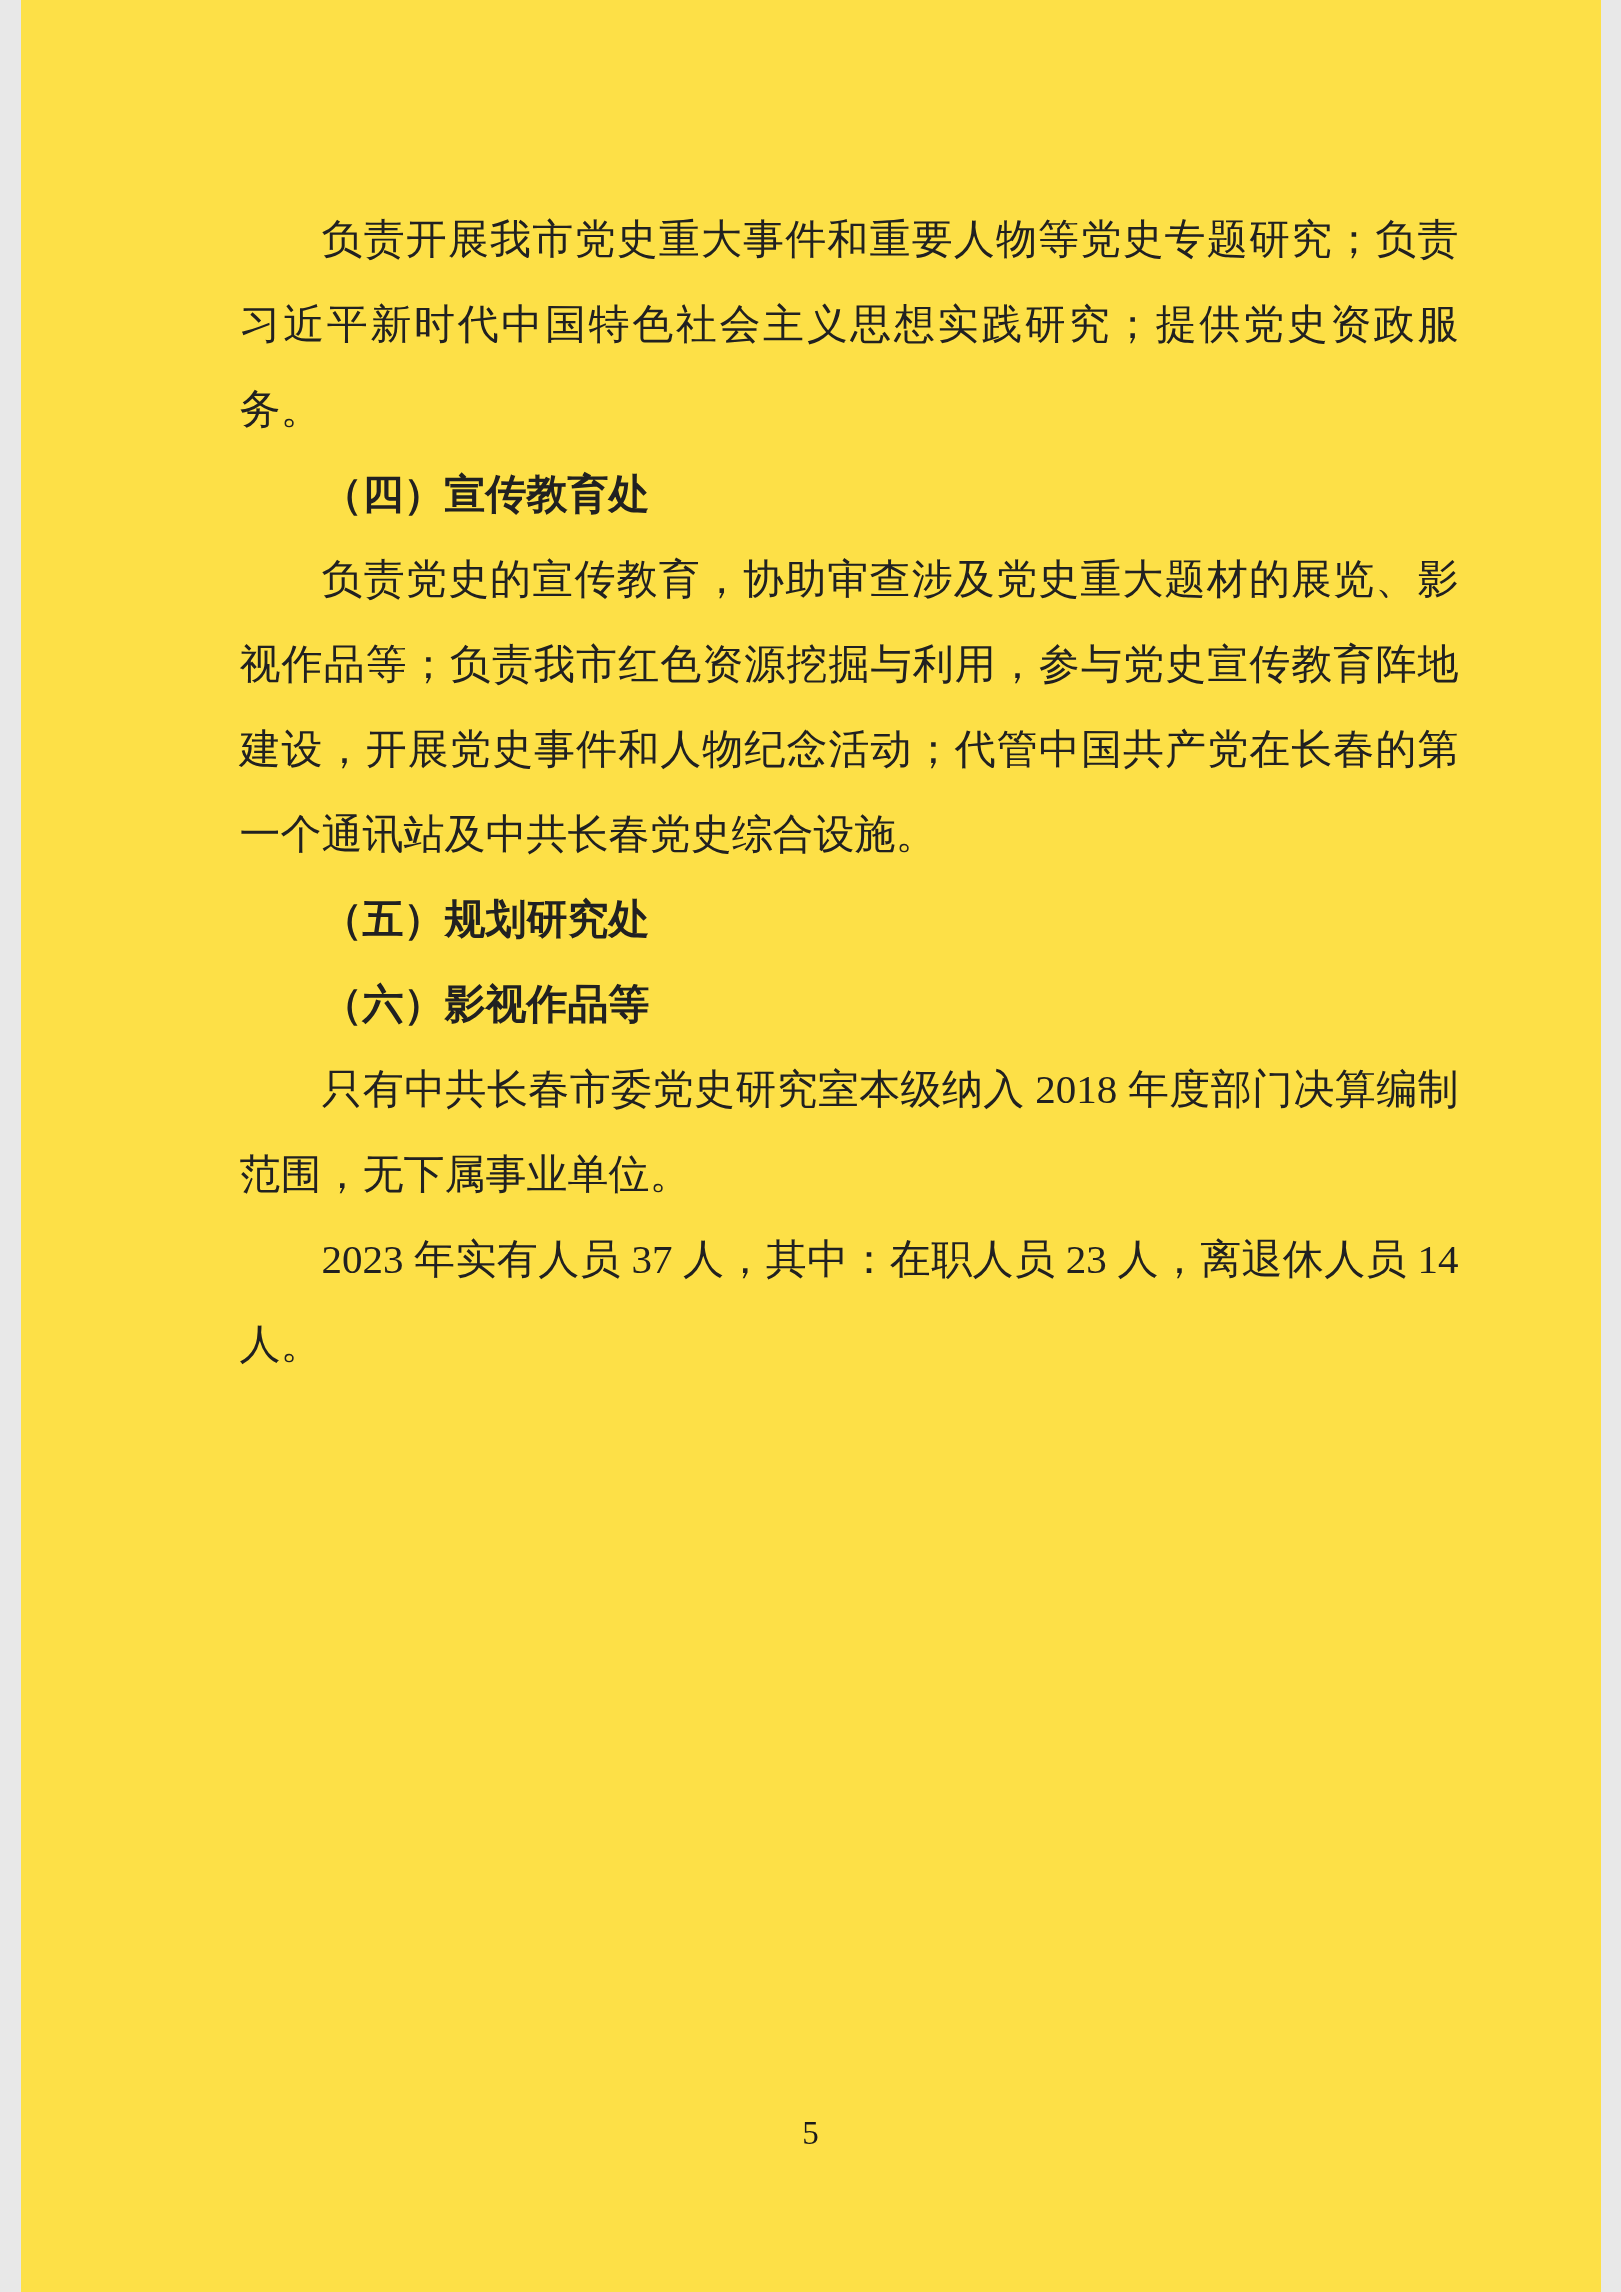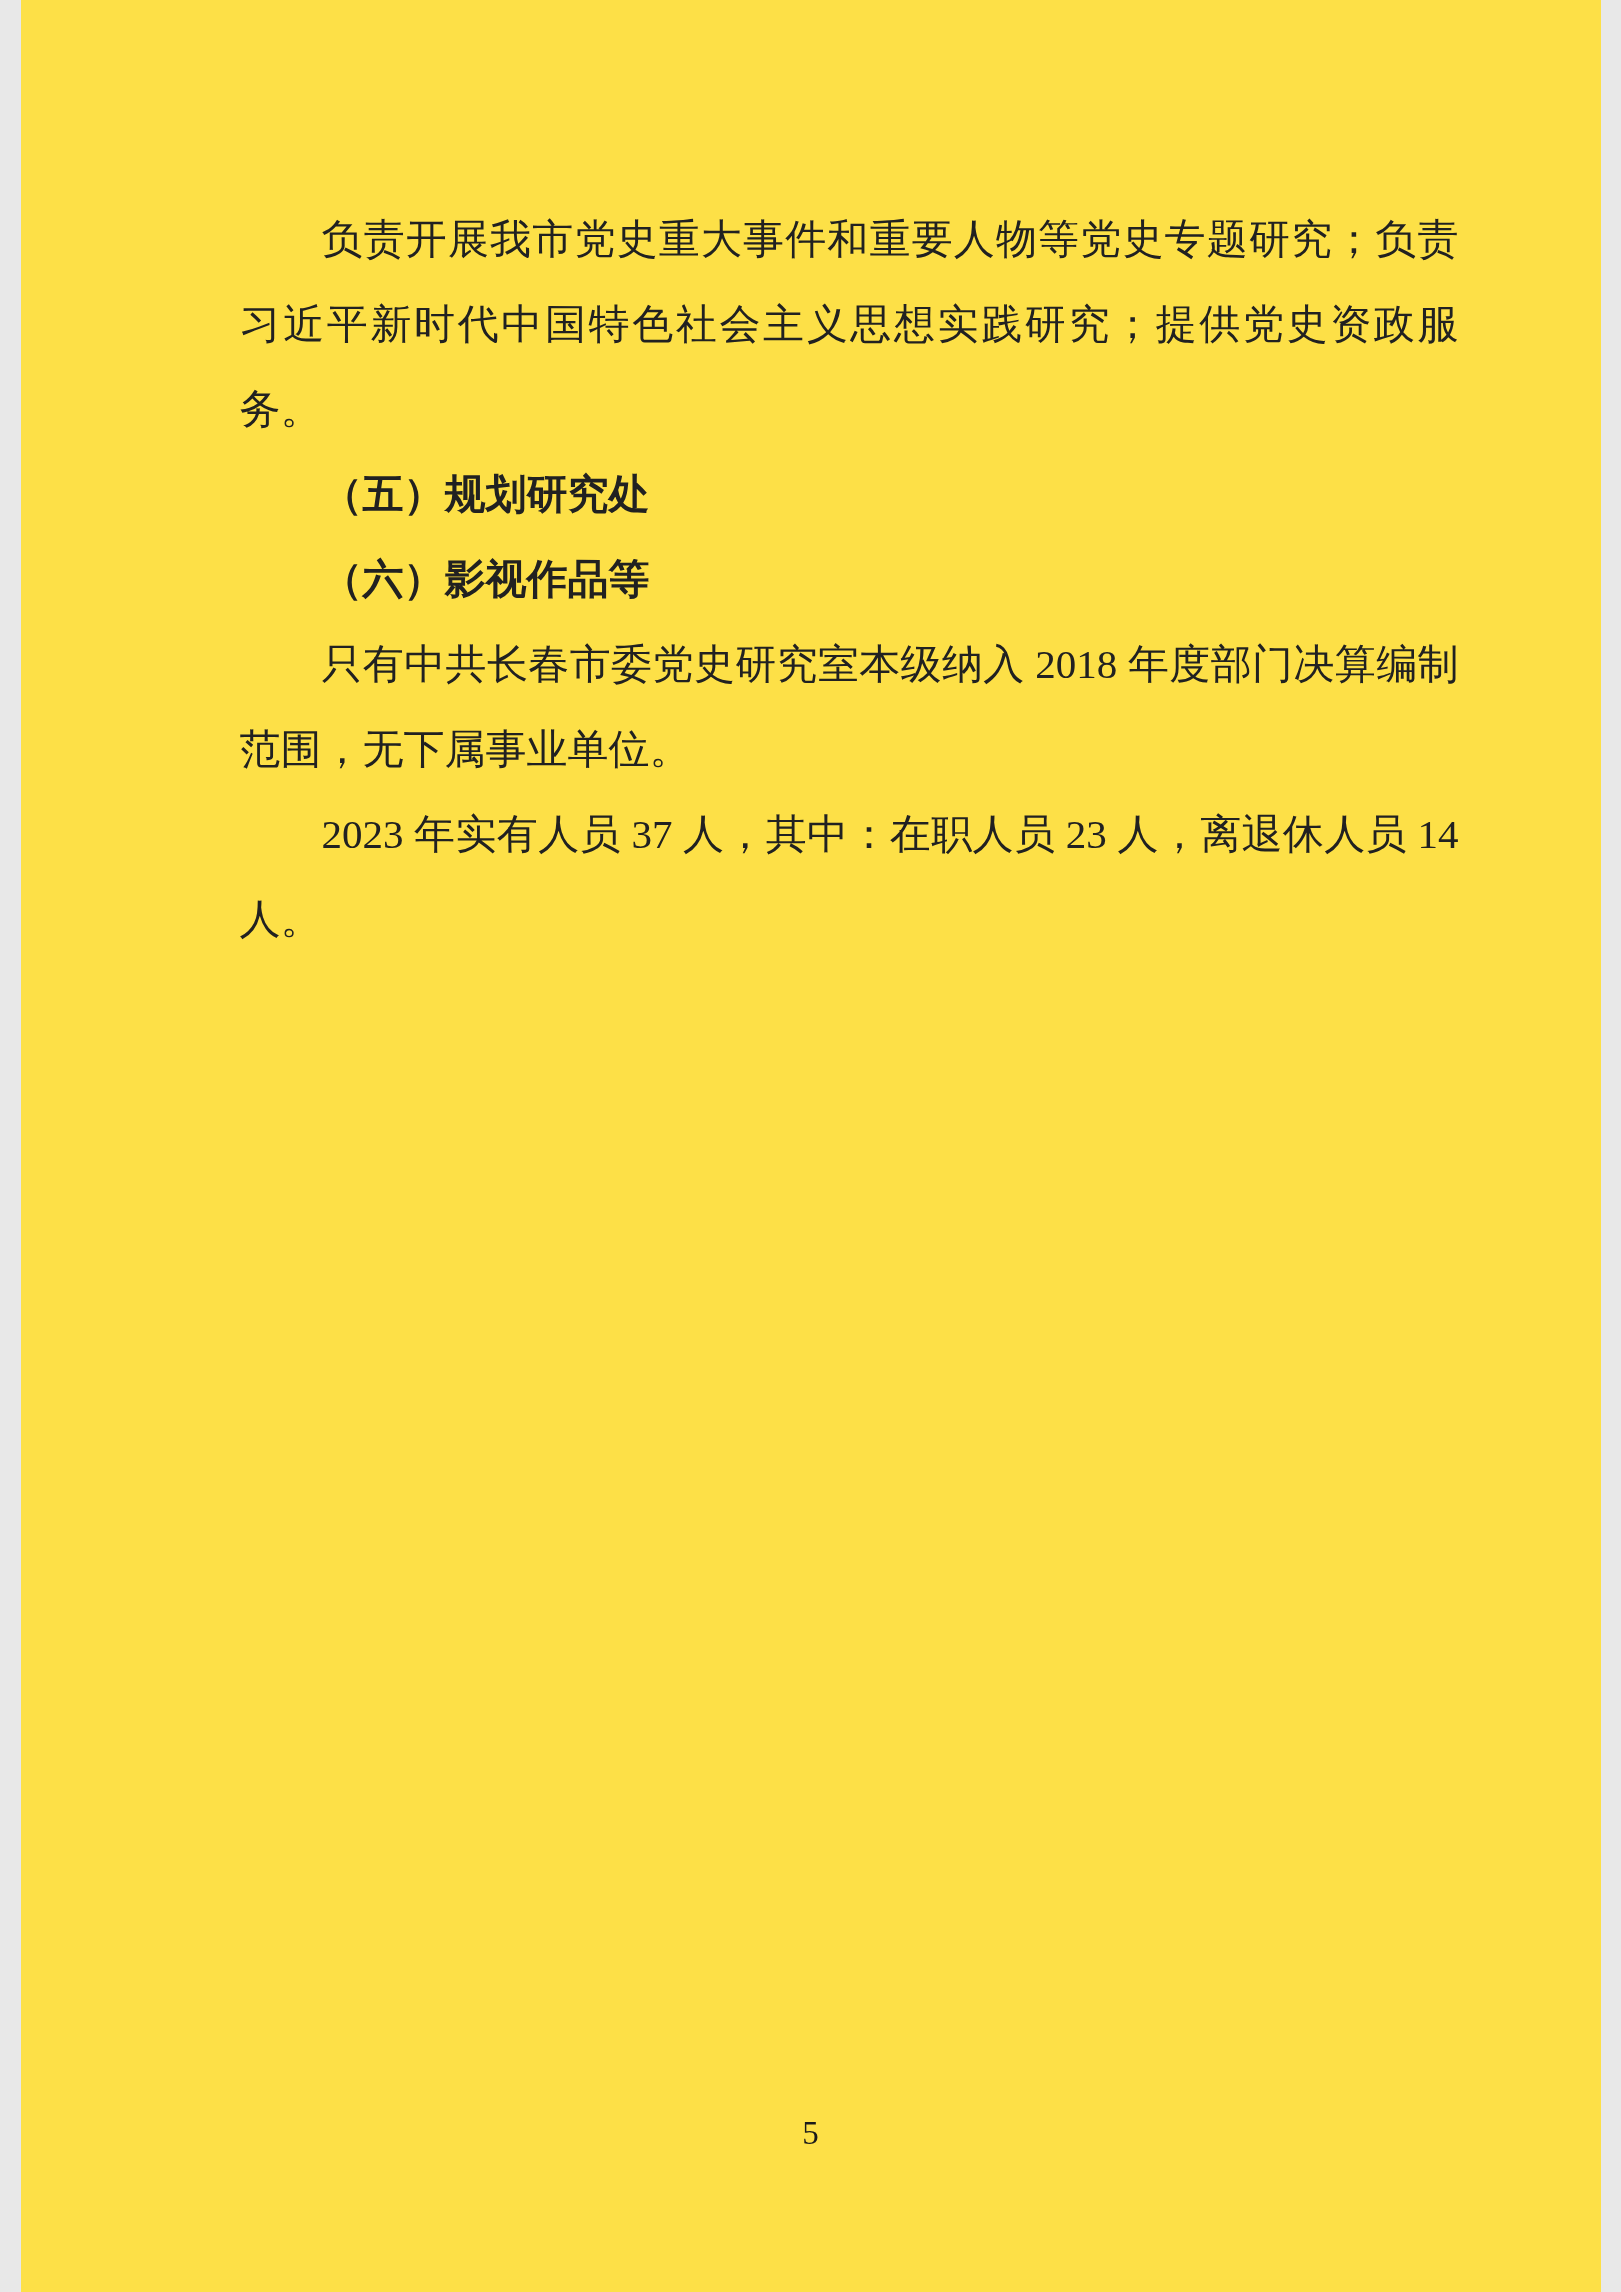--- a/index.html
+++ b/index.html
@@ -42,20 +42,22 @@
     line-height: 41px;
     color: #1a1a1a;
   }
 </style>
 </head>
 <body>
 
 <div class="page">
   <div class="text-block" id="document-body">
       <p class="body">负责开展我市党史重大事件和重要人物等党史专题研究；负责习近平新时代中国特色社会主义思想实践研究；提供党史资政服务。</p>
+      <p class="heading">（四）宣传教育处</p>
+      <p class="body">负责党史的宣传教育，协助审查涉及党史重大题材的展览、影视作品等；负责我市红色资源挖掘与利用，参与党史宣传教育阵地建设，开展党史事件和人物纪念活动；代管中国共产党在长春的第一个通讯站及中共长春党史综合设施。</p>
       <p class="heading">（五）规划研究处</p>
       <p class="heading">（六）影视作品等</p>
       <p class="body">只有中共长春市委党史研究室本级纳入 2018 年度部门决算编制范围，无下属事业单位。</p>
       <p class="body">2023 年实有人员 37 人，其中：在职人员 23 人，离退休人员 14 人。</p>
     </div>
   <div class="page-number">5</div>
 </div>
 
 
 </body></html>

